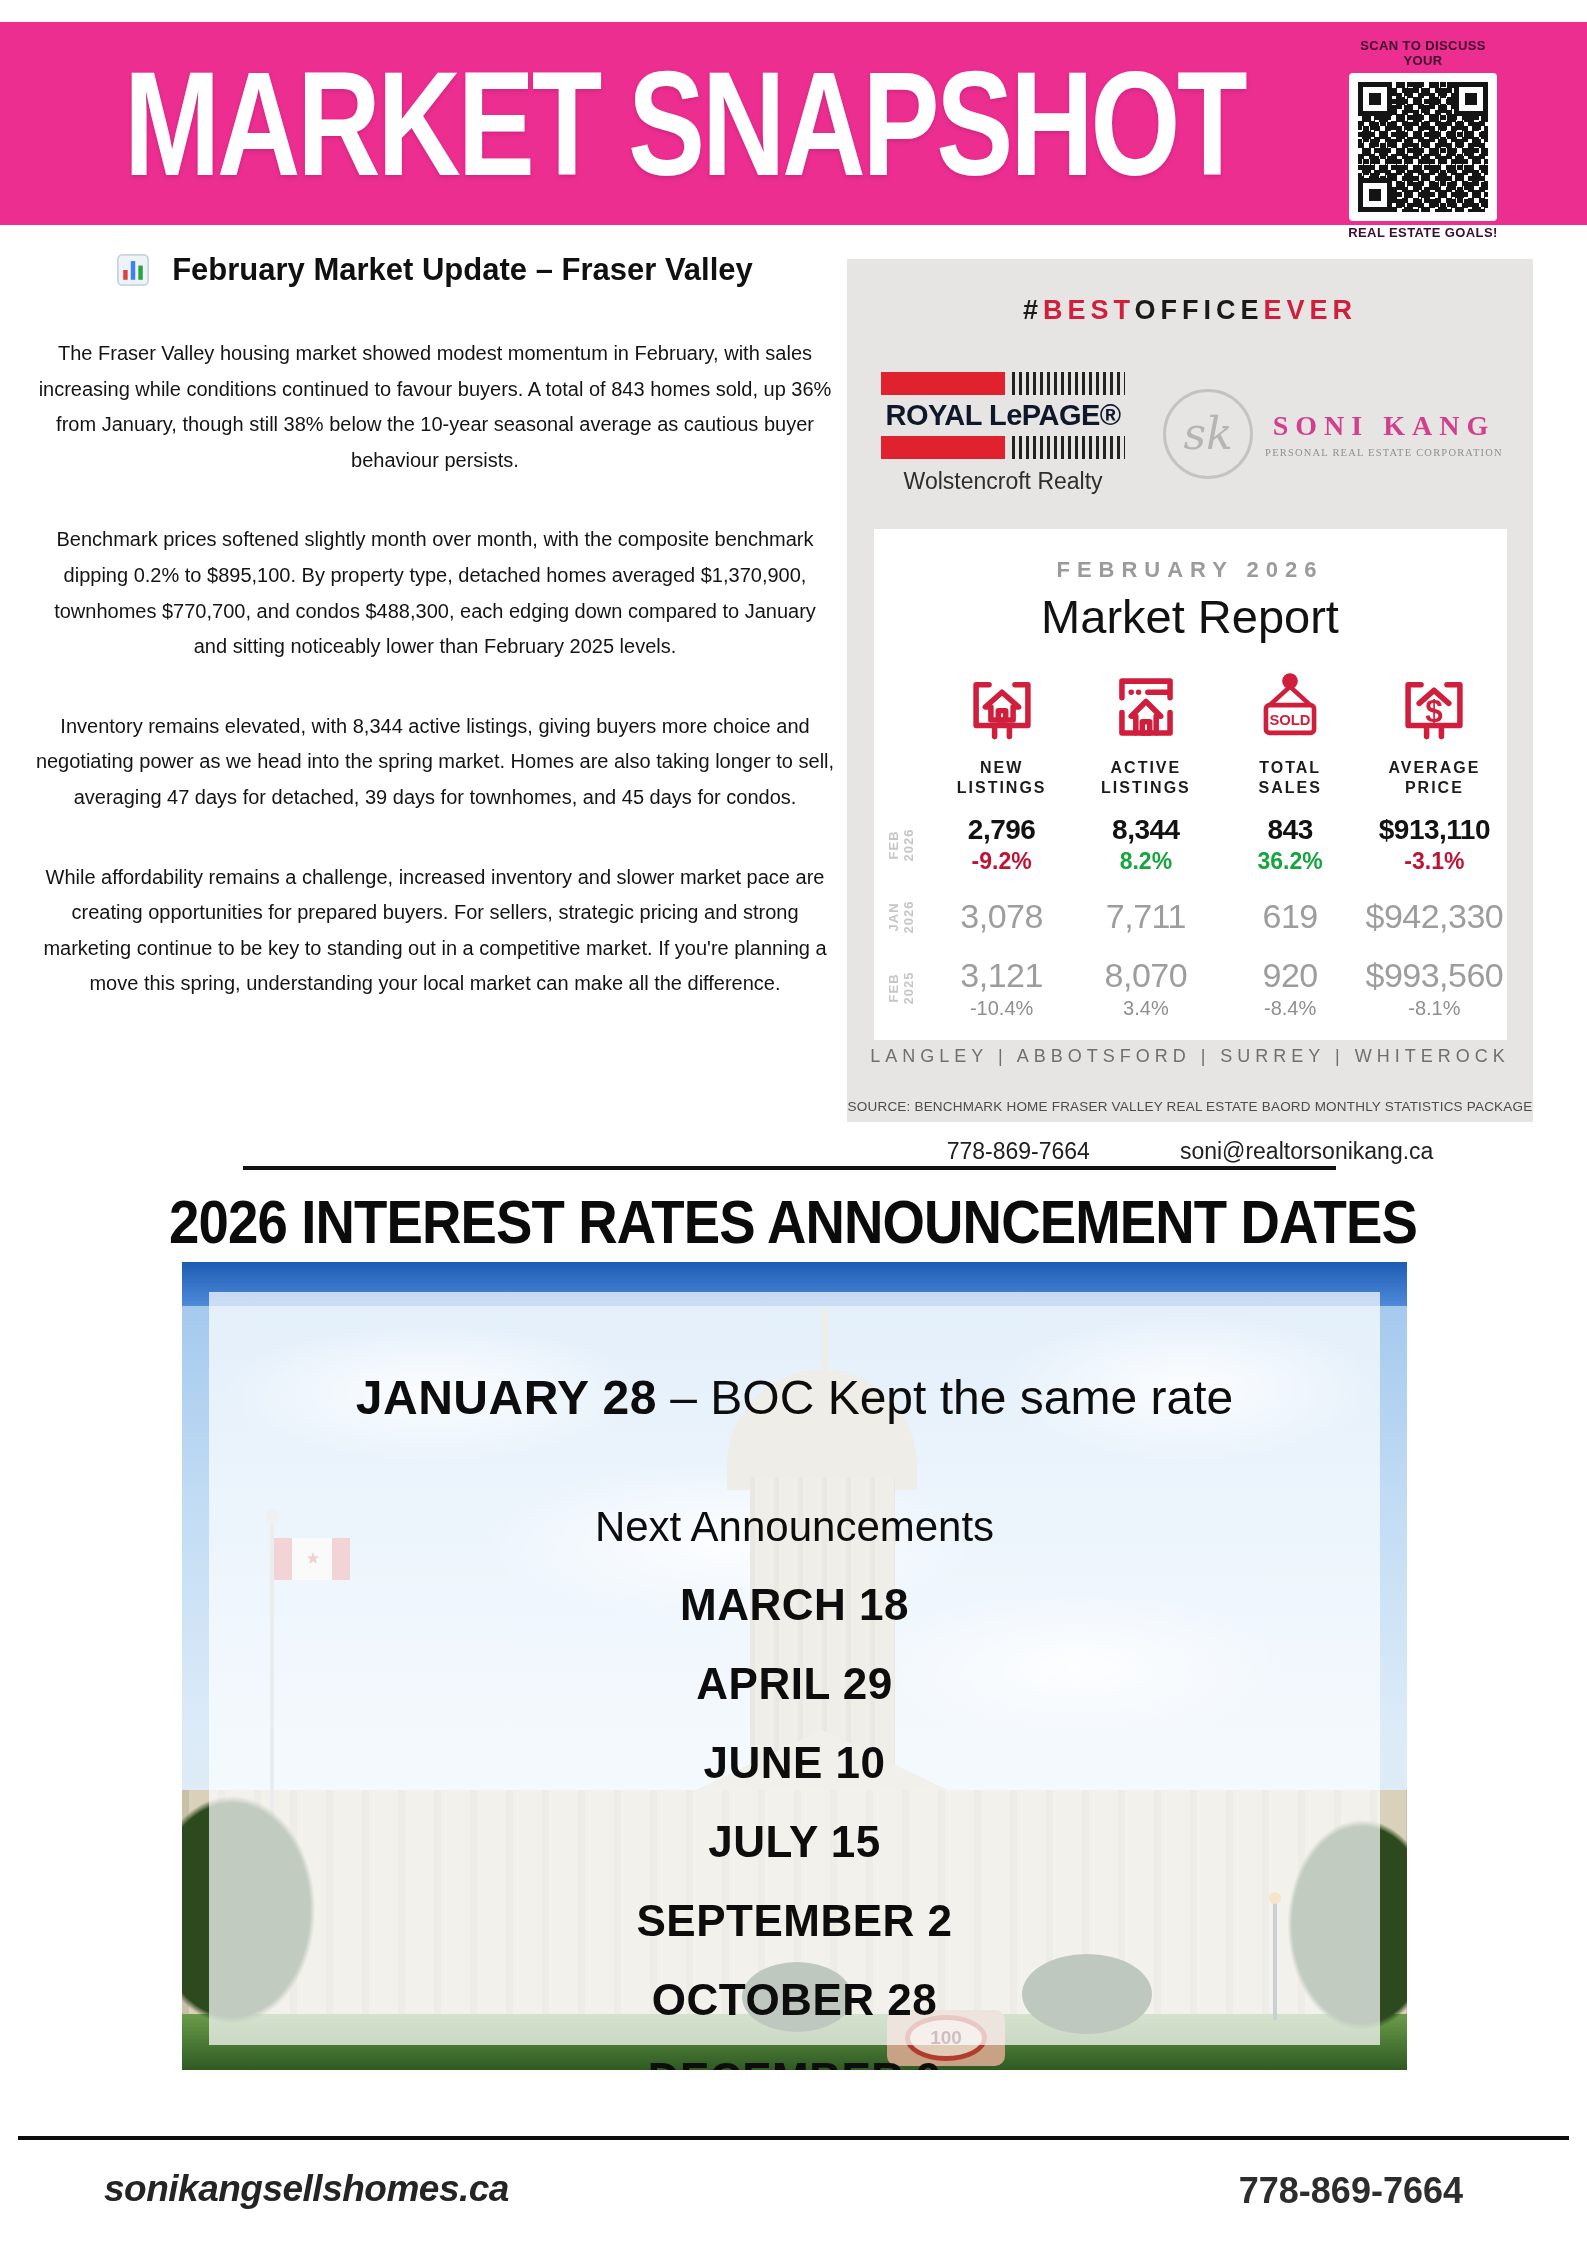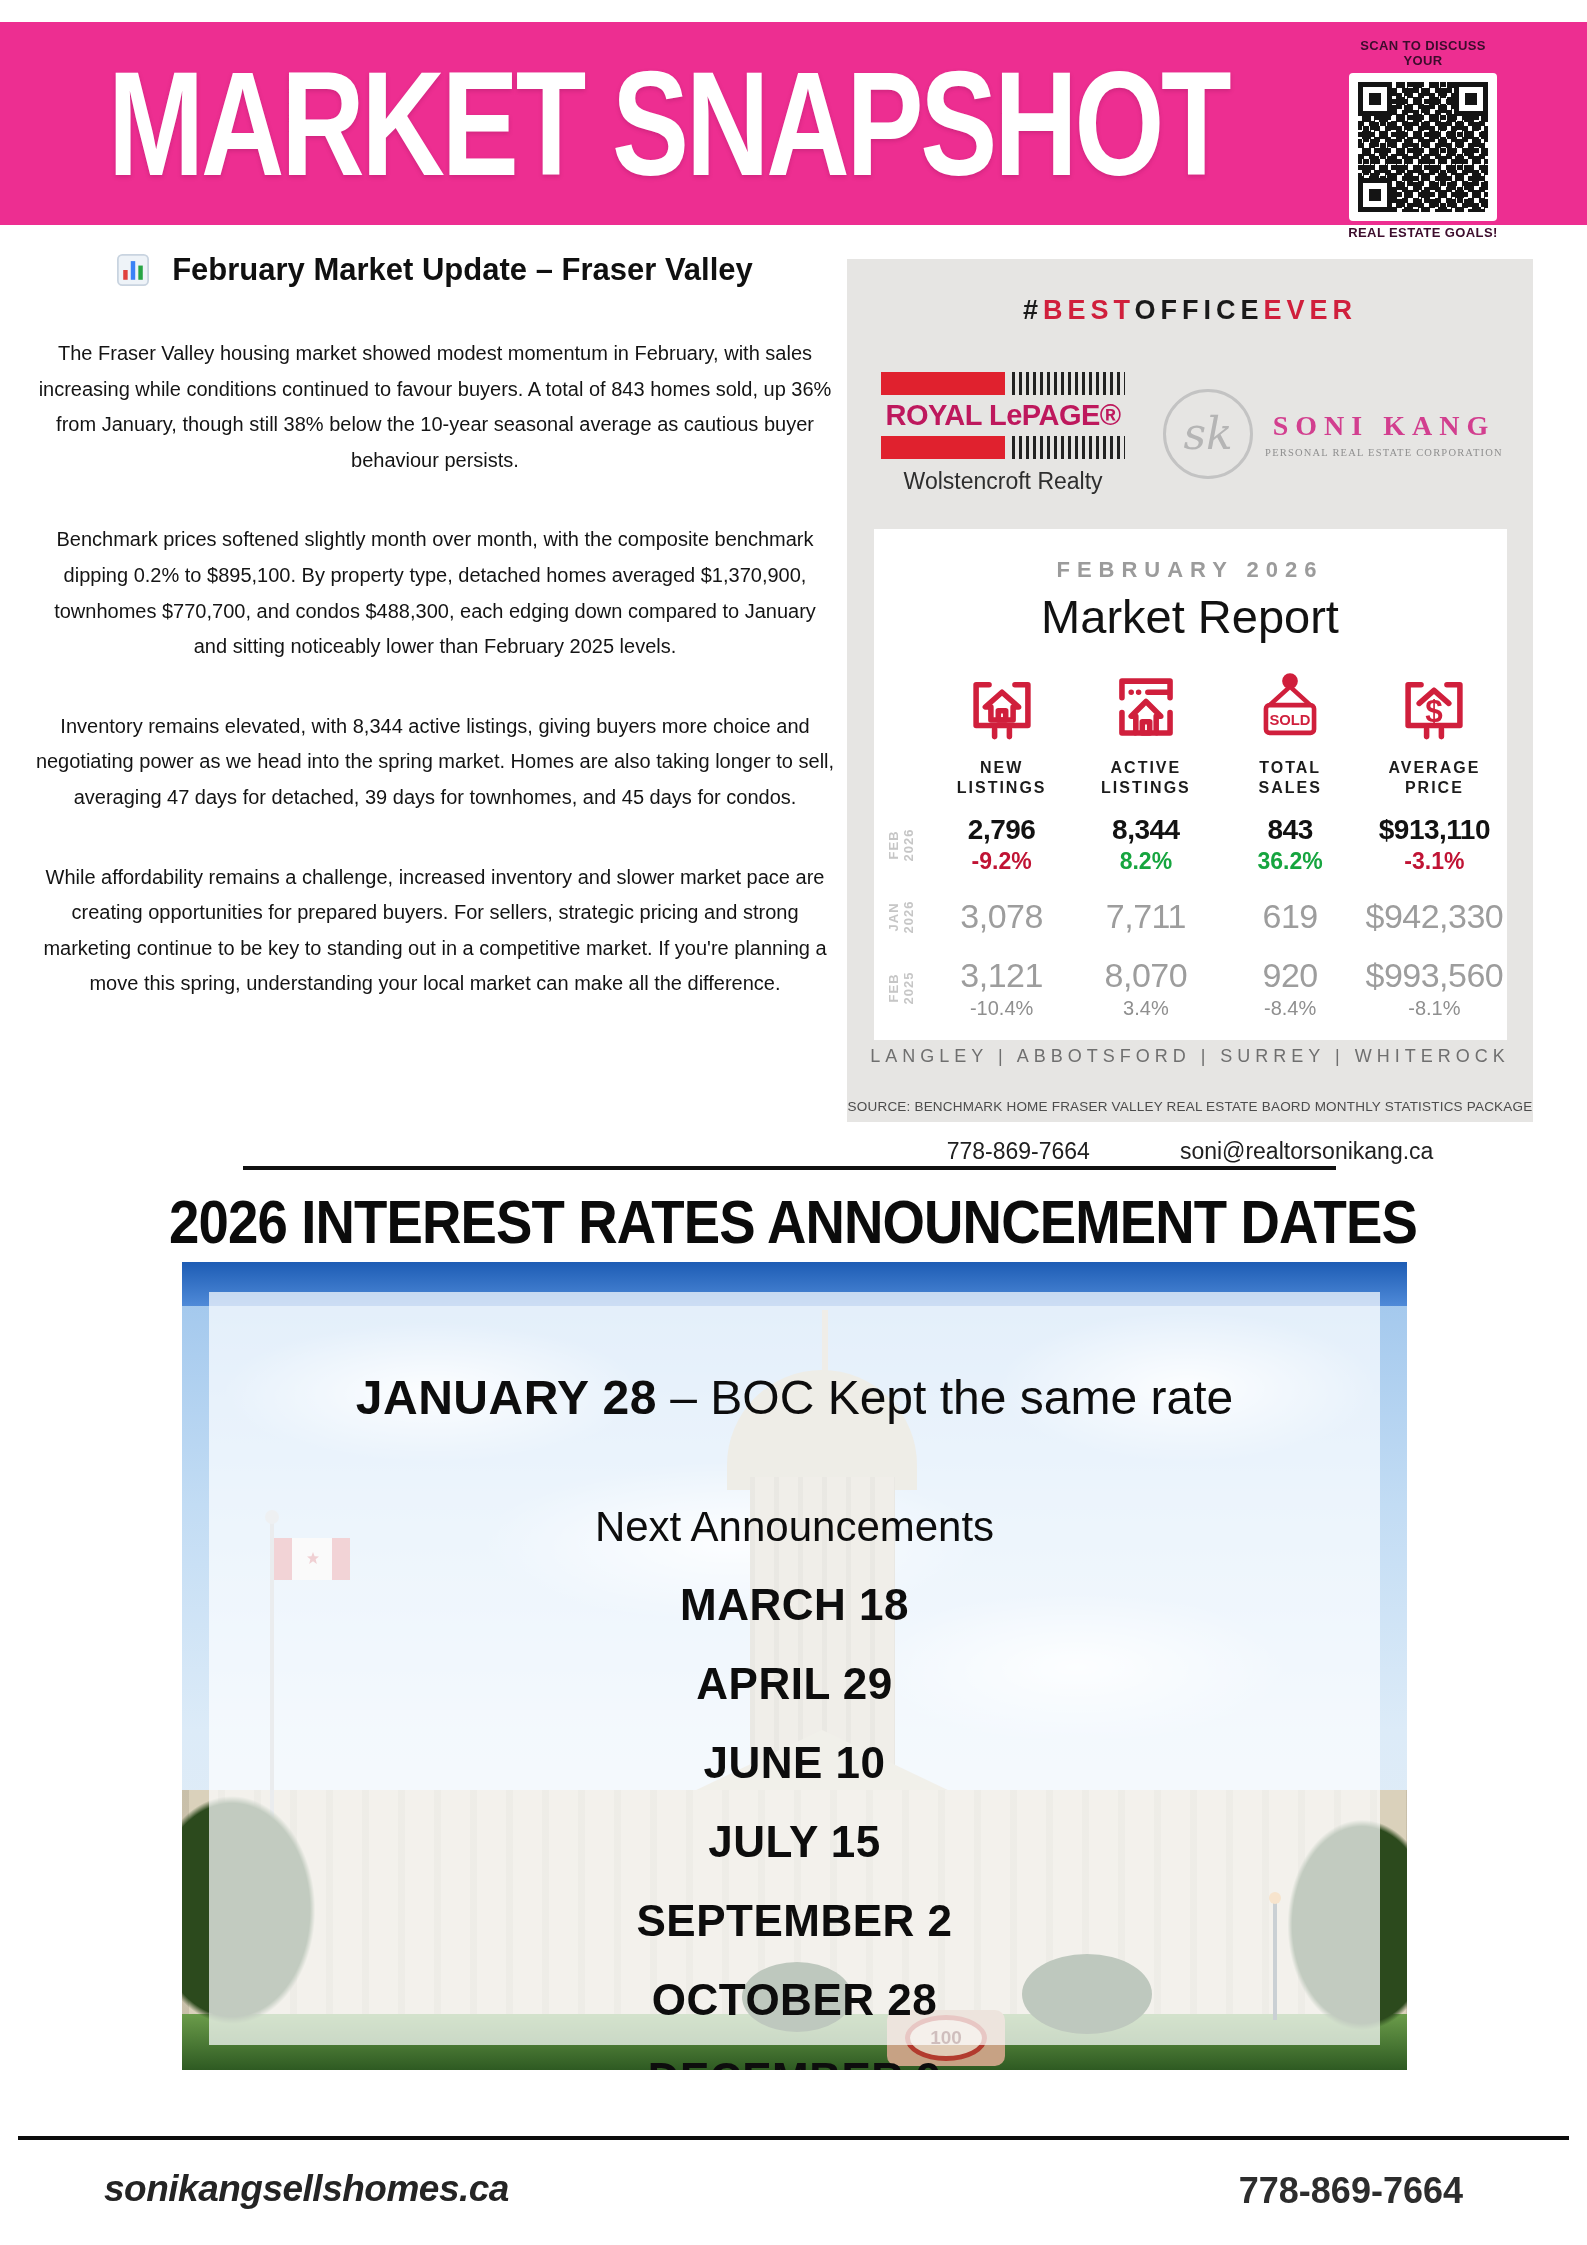--- a/index.html
+++ b/index.html
@@ -1,21 +1,21 @@
 <!DOCTYPE html>
 <html><head>
 <meta charset="utf-8">
 <style>
   html,body{margin:0;padding:0;background:#ffffff;}
   .page{position:relative;width:1587px;height:2245px;background:#ffffff;overflow:hidden;
         font-family:"Liberation Sans",sans-serif;color:#161616;}
 
   
   .banner{position:absolute;left:0;top:22px;width:100%;height:203px;background:#ED2E91;}
-  .banner-title-wrap{position:absolute;left:48px;top:0;width:1240px;height:100%;
+  .banner-title-wrap{position:absolute;left:64px;top:0;width:1240px;height:100%;
         display:flex;align-items:center;justify-content:center;}
   .banner-title{font-size:148px;font-weight:800;color:#ffffff;letter-spacing:-4px;
         white-space:nowrap;transform:scaleX(0.78);transform-origin:center;
         text-shadow:0 2px 5px rgba(120,10,70,0.25);}
 
   .qr{position:absolute;right:80px;top:16px;width:168px;text-align:center;}
   .qr-caption{font-size:13px;font-weight:800;color:#3c0c2c;letter-spacing:0.4px;}
   .qr-box{width:148px;height:148px;background:#ffffff;border-radius:4px;margin:5px auto 4px;
         display:flex;align-items:center;justify-content:center;}
   .qr-grid{position:relative;width:130px;height:130px;background-color:#ffffff;
@@ -39,21 +39,21 @@
         text-align:center;}
   .hashtag{margin-top:36px;font-size:27px;font-weight:700;letter-spacing:5px;}
   .hashtag .blk{color:#1a1a1a}.hashtag .red{color:#d01f3c}
 
   .logos{display:flex;align-items:center;justify-content:center;gap:34px;margin-top:46px;}
   .rl{width:252px;}
   .rl-row{display:flex;height:23px;width:244px;margin:0 auto;}
   .rl-red{width:124px;background:#e0212e;}
   .rl-stripes{flex:1;margin-left:7px;
         background:repeating-linear-gradient(90deg,#222 0 3px,transparent 3px 7px);}
-  .rl-name{font-size:29px;font-weight:800;color:#be185d;letter-spacing:-0.5px;margin:4px 0;}
+  .rl-name{font-size:29px;font-weight:800;color:#0f172a;letter-spacing:-0.5px;margin:4px 0;}
   .rl-realty{font-size:23px;color:#2e2e2e;margin-top:9px;}
   .sk{display:flex;align-items:center;gap:12px;}
   .sk-circle{width:84px;height:84px;border:3px solid #c3c3c3;border-radius:50%;
         display:flex;align-items:center;justify-content:center;
         font-family:"DejaVu Serif",serif;font-style:italic;font-size:44px;color:#b5b5b5;}
   .sk-name{font-family:"Liberation Serif",serif;font-size:28px;letter-spacing:7px;
         color:#d23f8f;white-space:nowrap;font-weight:bold;}
   .sk-sub{font-family:"Liberation Serif",serif;font-size:10.5px;letter-spacing:1.2px;
         color:#8f8f8f;margin-top:5px;text-align:left;}
 

